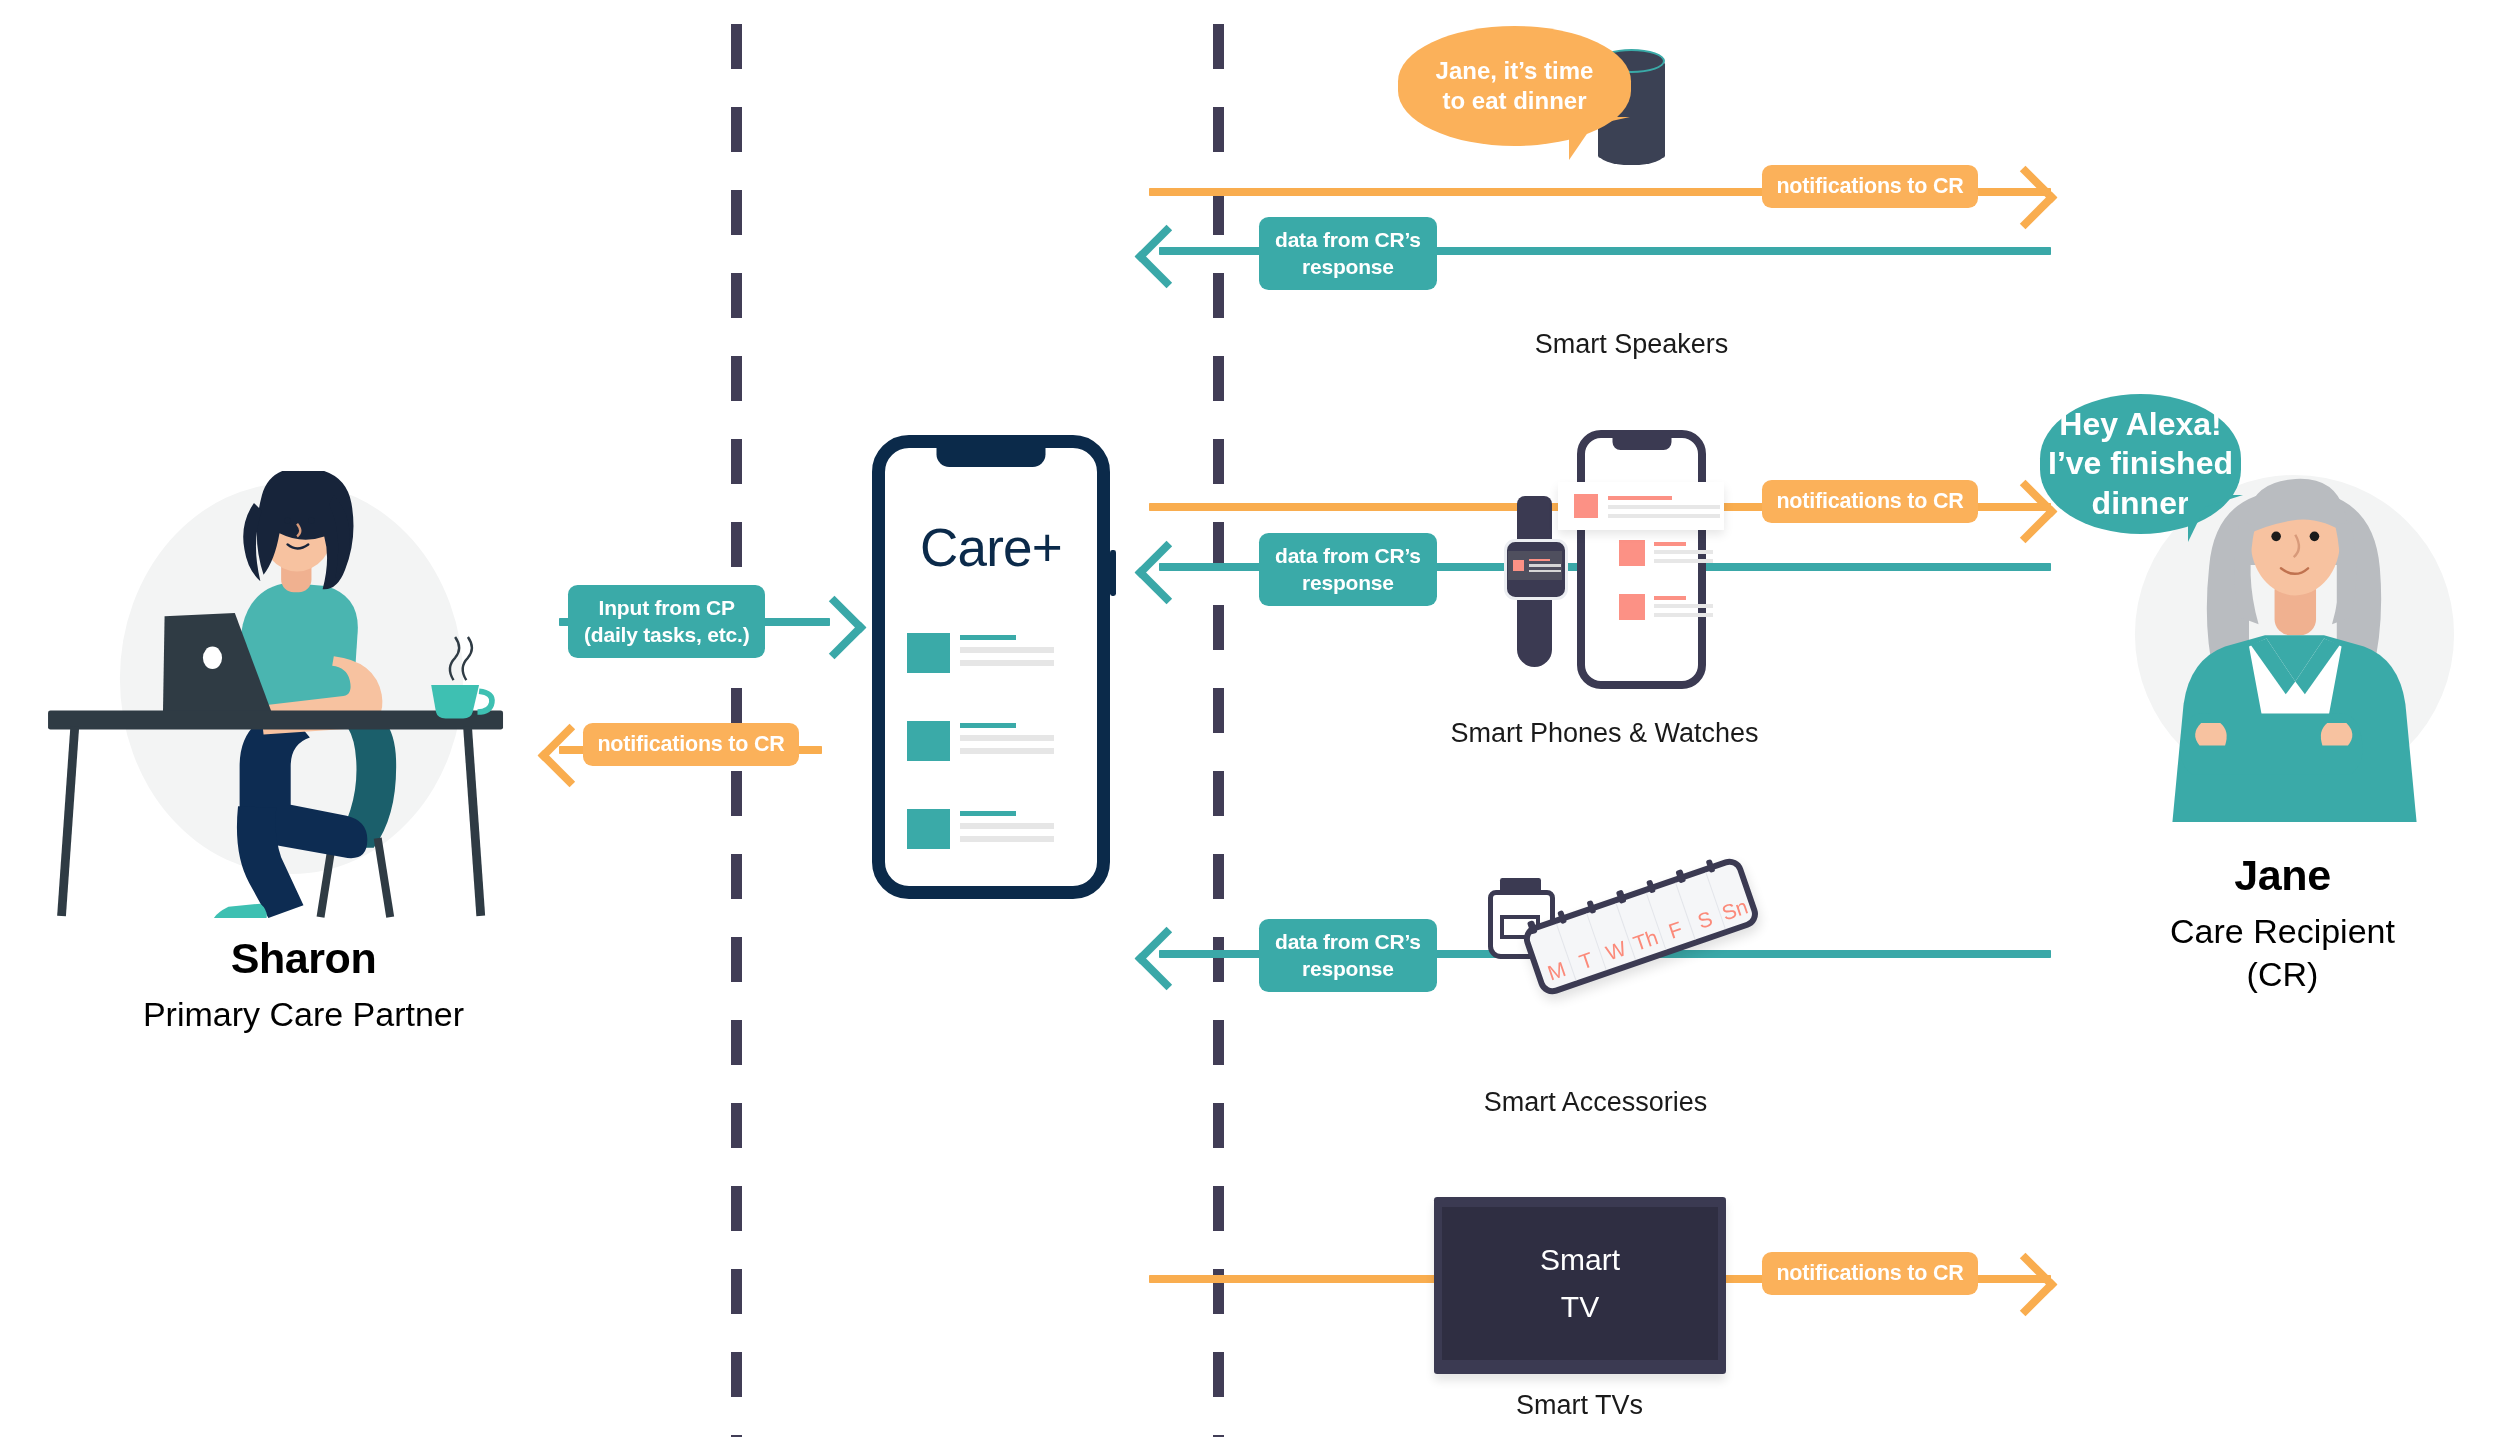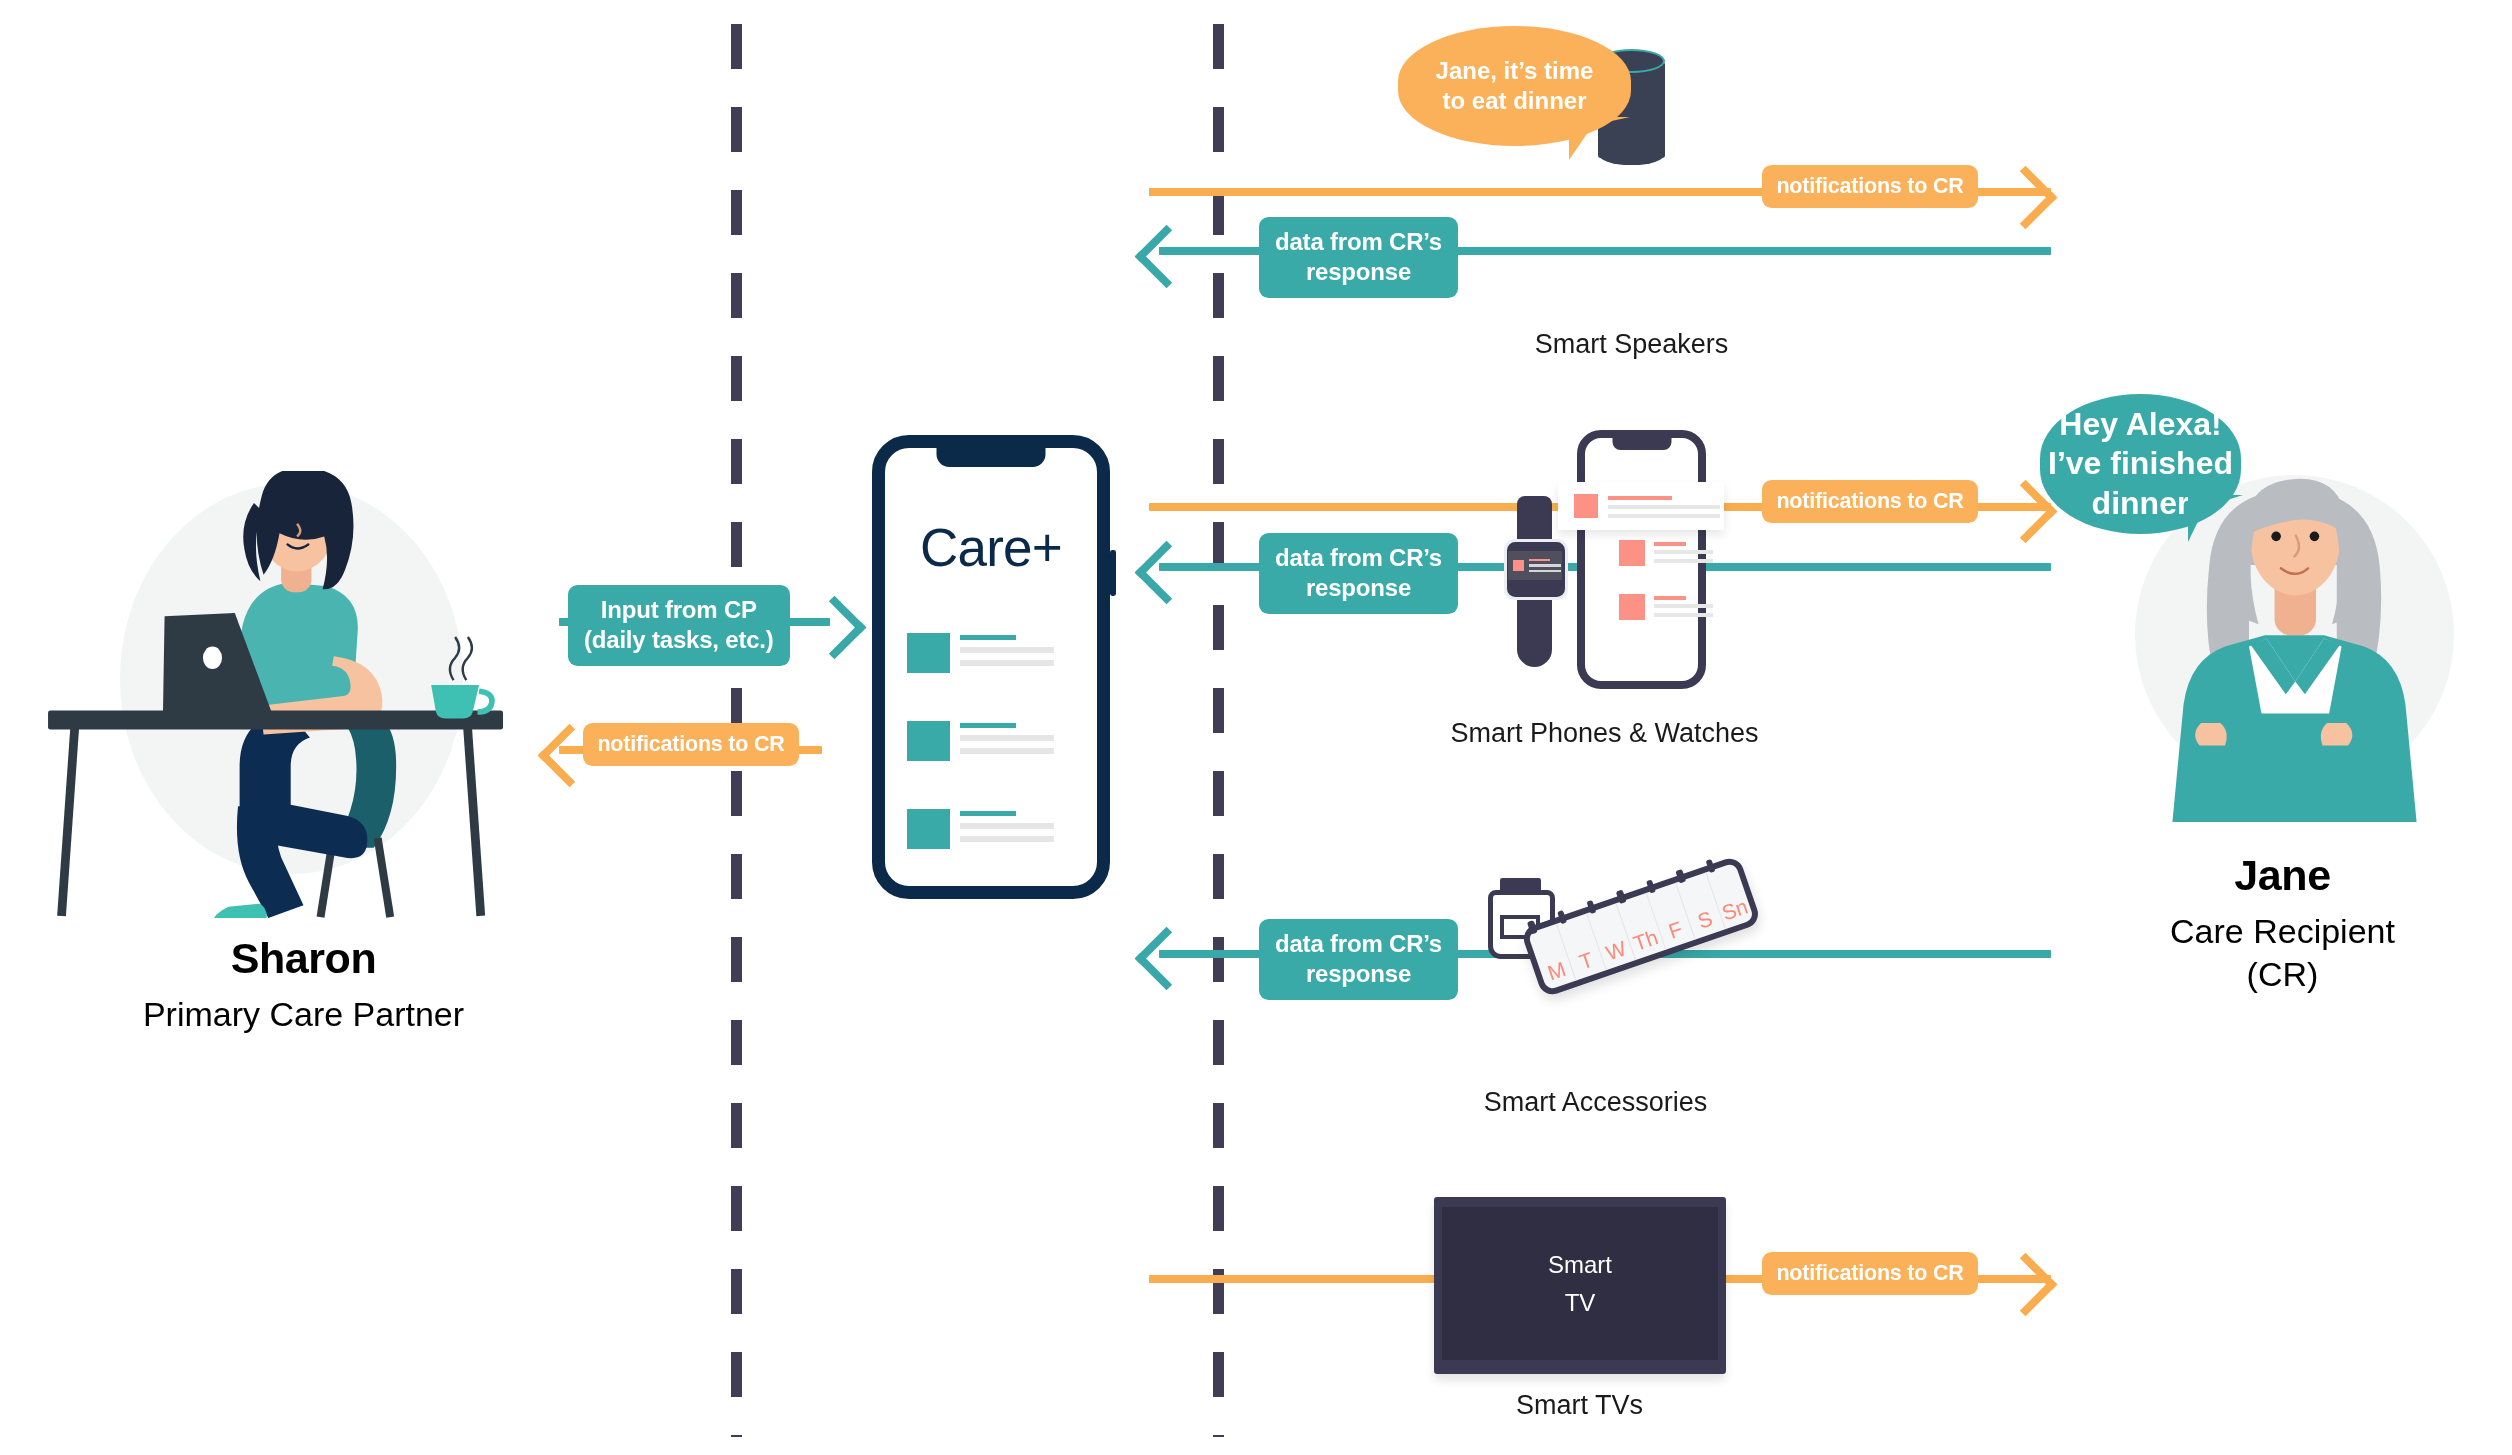--- a/index.html
+++ b/index.html
@@ -71,21 +71,21 @@
     font-weight: bold;
     border-radius: 9.6px;
     text-align: left;
     line-height: 1.25;
     white-space: nowrap;
     letter-spacing: -0.2px;
   }
   .pill.orange { background: #fbb15a; }
   .pill.teal   { background: #3aaaa8; }
   .pill.one-line { padding: 8px 14.4px; font-size: 21.5px; }
-  .pill.two-line { padding: 10.4px 16px; font-size: 24px; }
+  .pill.two-line { padding: 10.4px 16px; font-size: 21px; }
 
   
   .person-caption {
     position: absolute;
     text-align: center;
     color: #000000;
   }
   .person-name {
     font-size: 43px;
     font-weight: bold;
@@ -393,21 +393,21 @@
     left: 1442px;
     top: 1207px;
     width: 276px;
     height: 153px;
     background: #2f2e42;
     display: flex;
     flex-direction: column;
     align-items: center;
     justify-content: center;
     color: #ffffff;
-    font-size: 24px;
+    font-size: 30px;
     line-height: 1.55;
     text-align: center;
   }
 
   
   #sharon-scene { position: absolute; left: 48px; top: 471px; width: 487px; height: 447px; }
   #sharon-caption { left: 24px; top: 935px; width: 559px; }
 
   
   #jane-scene { position: absolute; left: 2107px; top: 447px; width: 375px; height: 375px; }

